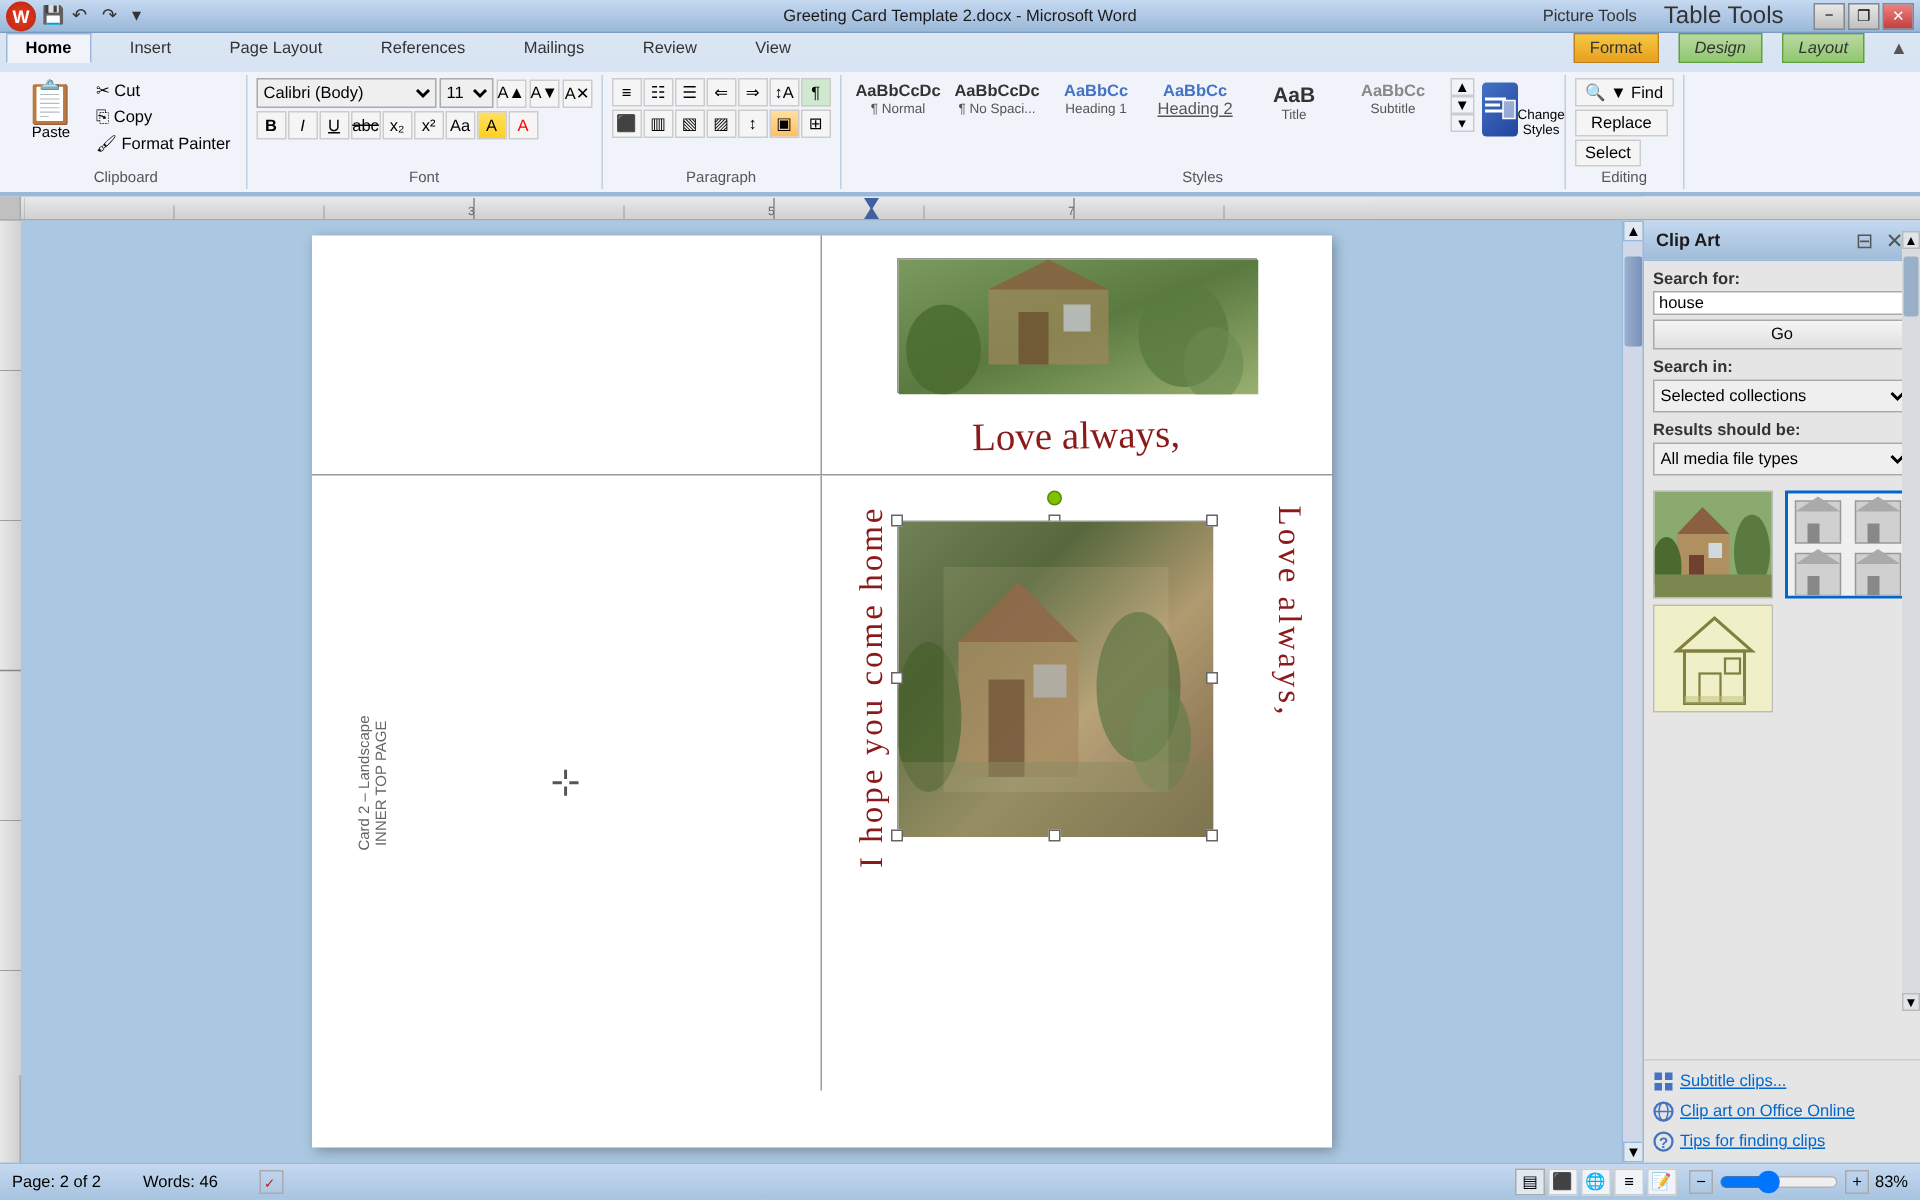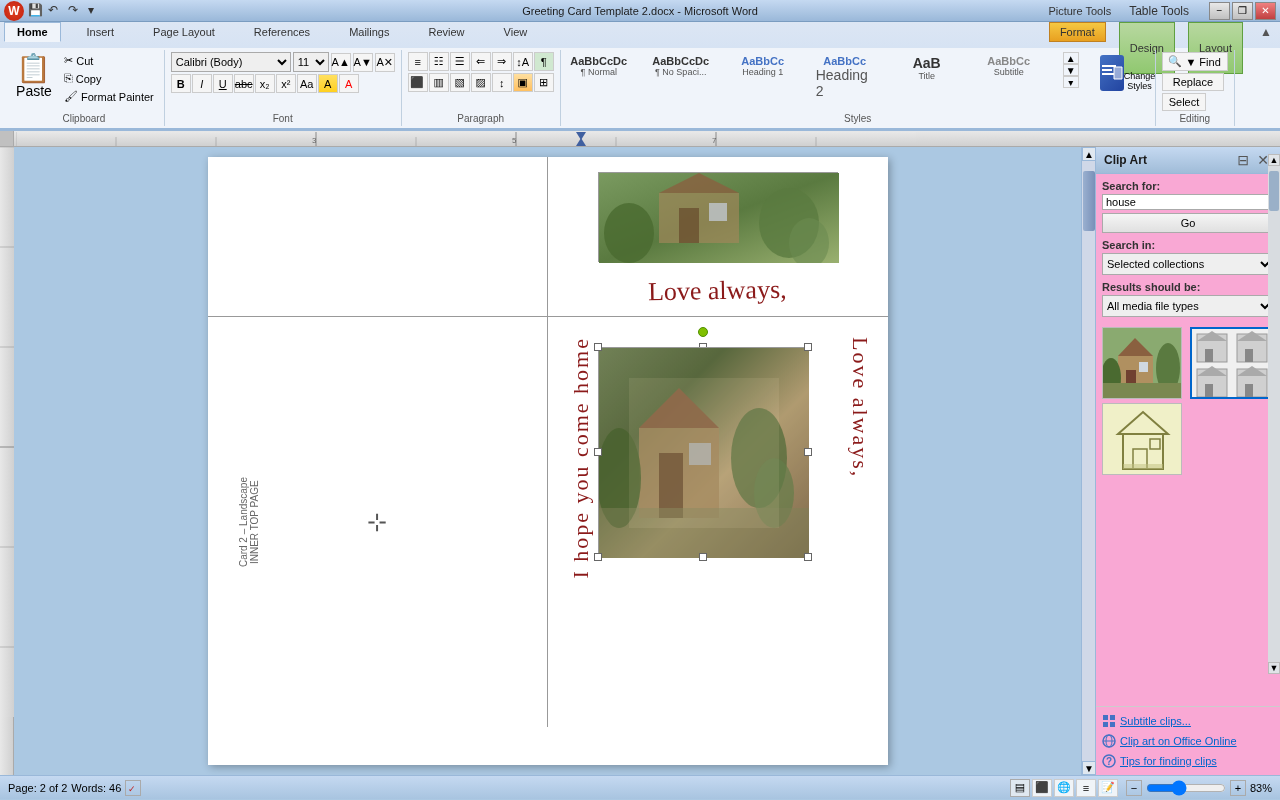--- a/index.html
+++ b/index.html
@@ -23,31 +23,31 @@
     .quick-access-btn { width: 16px; height: 16px; background: none; border: none; cursor: pointer; font-size: 12px; color: #333; }
 
     
     #ribbon { background: linear-gradient(to bottom, #dce6f4, #c5d9f1); border-bottom: 1px solid #9ab8d9; }
 
     
     #tab-bar { display: flex; align-items: flex-start; height: 26px; padding: 0 4px; gap: 13px; }
     .ribbon-tab { padding: 3px 12px; font-size: 11px; cursor: pointer; border: 1px solid transparent; border-bottom: none; color: #333; }
     .ribbon-tab.active { background: #f0f4fa; border-color: #9ab8d9; border-bottom: 1px solid #f0f4fa; color: #000; font-weight: bold; }
     .ribbon-tab-special { background: linear-gradient(to bottom, #f5c842, #e8a020); border: 1px solid #c08020; padding: 3px 10px; font-size: 11px; color: #333; }
-    .ribbon-tab-special2 { background: linear-gradient(to bottom, #b8d8a0, #90c870); border: 1px solid #60a040; padding: 19px 10px; font-size: 11px; color: #333; }
+    .ribbon-tab-special2 { background: linear-gradient(to bottom, #b8d8a0, #90c870); border: 1px solid #60a040; padding: 3px 10px; font-size: 11px; color: #333; font-style: italic; }
 
     
     #ribbon-content { background: #f0f4fa; border-bottom: 2px solid #9ab8d9; padding: 2px 4px; display: flex; gap: 0; min-height: 80px; }
     .ribbon-group { display: flex; flex-direction: column; align-items: center; border-right: 1px solid #c0d0e0; padding: 2px 6px; }
     .ribbon-group-label { font-size: 10px; color: #555; margin-top: auto; padding-top: 2px; }
     .ribbon-group-content { display: flex; gap: 2px; align-items: flex-start; flex: 1; }
 
     .big-btn { display: flex; flex-direction: column; align-items: center; justify-content: center; width: 48px; padding: 2px; cursor: pointer; border: 1px solid transparent; }
     .big-btn-icon { font-size: 28px; line-height: 1; }
-    .big-btn-label { font-size: 14px; text-align: center; }
+    .big-btn-label { font-size: 10px; text-align: center; }
 
     .small-btns { display: flex; flex-direction: column; gap: 1px; }
     .small-btn { display: flex; align-items: center; gap: 3px; padding: 1px 3px; cursor: pointer; font-size: 11px; border: 1px solid transparent; white-space: nowrap; }
 
     
     .font-select { width: 120px; height: 20px; font-size: 11px; border: 1px solid #aaa; }
     .size-select { width: 36px; height: 20px; font-size: 11px; border: 1px solid #aaa; }
     .format-btn-row { display: flex; gap: 1px; }
     .format-btn { width: 20px; height: 19px; font-size: 11px; border: 1px solid #ccc; background: #f5f5f5; cursor: pointer; display: flex; align-items: center; justify-content: center; }
 
@@ -64,21 +64,21 @@
     
     #ruler-v { width: 14px; background: linear-gradient(to right, #e8e8e8, #d0d0d0); border-right: 1px solid #aaa; flex-shrink: 0; }
 
     
     #doc-area { flex: 1; overflow: hidden; background: #abc8e2; position: relative; display: flex; justify-content: center; padding: 10px; }
 
     
     #page { width: 680px; background: white; box-shadow: 2px 2px 8px rgba(0,0,0,0.3); position: relative; min-height: 570px; }
 
     
-    #clip-art-panel { width: 185px; background: #f9a8d4; border-left: 1px solid #9ab8d9; flex-shrink: 0; display: flex; flex-direction: column; }
+    #clip-art-panel { width: 185px; background: #e5e5e5; border-left: 1px solid #9ab8d9; flex-shrink: 0; display: flex; flex-direction: column; }
     #clip-art-header { background: linear-gradient(to bottom, #c5d9f1, #a0bcd8); padding: 4px 8px; display: flex; justify-content: space-between; align-items: center; border-bottom: 1px solid #9ab8d9; }
     #clip-art-title { font-size: 12px; font-weight: bold; color: #1a1a1a; }
     .panel-btn { width: 18px; height: 18px; background: none; border: none; cursor: pointer; font-size: 14px; color: #555; display: flex; align-items: center; justify-content: center; }
 
     #clip-art-body { padding: 6px; flex: 1; overflow: hidden; }
     .ca-label { font-size: 11px; color: #333; margin-bottom: 2px; font-weight: bold; }
     .ca-search-row { display: flex; gap: 3px; margin-bottom: 6px; flex-direction: column; }
     .ca-search-input { flex: 1; height: 20px; border: 1px solid #aaa; padding: 1px 3px; font-size: 11px; }
     .ca-go-btn { padding: 0 6px; height: 20px; font-size: 11px; border: 1px solid #aaa; background: linear-gradient(to bottom, #f5f5f5, #e0e0e0); cursor: pointer; }
     .ca-select { width: 100%; height: 22px; font-size: 11px; border: 1px solid #aaa; margin-bottom: 6px; }
@@ -86,21 +86,21 @@
     
     .ca-thumbs { display: grid; grid-template-columns: 1fr 1fr; gap: 4px; margin-top: 4px; }
     .ca-thumb { width: 80px; height: 72px; border: 1px solid #bbb; background: #e8e8e8; cursor: pointer; overflow: hidden; position: relative; }
     .ca-thumb.selected { border: 2px solid #0066cc; }
 
     
     .ca-links { margin-top: auto; padding: 4px 6px; border-top: 1px solid #ccc; }
 
     
     #status-bar { height: 24px; background: linear-gradient(to bottom, #c5d9f1, #a8c4e0); border-top: 1px solid #9ab8d9; display: flex; align-items: center; padding: 0 8px; gap: 16px; font-size: 11px; }
-    #status-left { display: flex; align-items: center; gap: 4px; }
+    #status-left { display: flex; align-items: center; gap: 28px; }
     #status-right { margin-left: auto; display: flex; align-items: center; gap: 8px; }
     .status-zoom { display: flex; align-items: center; gap: 4px; }
     .zoom-slider { width: 80px; height: 10px; }
 
     
     .page-top { height: 160px; border-bottom: 1px solid #999; display: flex; }
     .page-top-left { width: 340px; border-right: 1px solid #999; }
     .page-top-right { flex: 1; display: flex; flex-direction: column; align-items: center; justify-content: flex-end; padding-bottom: 10px; }
     .love-always { font-family: 'Times New Roman', cursive; font-size: 28px; color: #8b1a1a; transform: rotate(-2deg); margin-top: 10px; }
 
@@ -143,21 +143,21 @@
     <div style="width:20px;height:20px;background:radial-gradient(circle,#e04020,#c02010);border-radius:50%;display:flex;align-items:center;justify-content:center;color:white;font-size:12px;font-weight:bold;">W</div>
     <div class="quick-access-btn">💾</div>
     <div class="quick-access-btn">↶</div>
     <div class="quick-access-btn">↷</div>
     <div class="quick-access-btn">▾</div>
   </div>
   <div id="titlebar-center">Greeting Card Template 2.docx - Microsoft Word</div>
   <div id="titlebar-right">
     <div style="display:flex;gap:2px;align-items:center;margin-right:10px;">
       <span style="font-size:11px;color:#333;padding:0 8px;">Picture Tools</span>
-      <span style="font-size:12px;color:#333;padding:0 8px;">Table Tools</span>
+      <span style="font-size:16px;color:#333;padding:0 8px;">Table Tools</span>
     </div>
     <div class="title-btn">−</div>
     <div class="title-btn">❐</div>
     <div class="title-btn title-btn-close">✕</div>
   </div>
 </div>
 
 <div id="ribbon">
   <div id="tab-bar">
     <div class="ribbon-tab active">Home</div>
@@ -248,36 +248,36 @@
           <div class="format-btn">▨</div>
           <div class="format-btn">↕</div>
           <div class="format-btn" style="background:linear-gradient(to bottom,#ffe0a0,#ffc060);">▣</div>
           <div class="format-btn">⊞</div>
         </div>
       </div>
       <div class="ribbon-group-label">Paragraph</div>
     </div>
 
     <div class="ribbon-group" style="min-width:360px;">
-      <div class="ribbon-group-content" style="flex-wrap:wrap;gap:18px;align-items:flex-start;">
+      <div class="ribbon-group-content" style="flex-wrap:wrap;gap:2px;align-items:flex-start;">
         <div class="style-item">
           <div class="style-sample" style="font-size:11px;">AaBbCcDc</div>
           <div style="font-size:9px;color:#555;">¶ Normal</div>
         </div>
         <div class="style-item">
           <div class="style-sample" style="font-size:11px;">AaBbCcDc</div>
           <div style="font-size:9px;color:#555;">¶ No Spaci...</div>
         </div>
         <div class="style-item">
           <div class="style-sample" style="font-size:11px;color:#4472c4;">AaBbCc</div>
           <div style="font-size:9px;color:#555;text-align:right;">Heading 1</div>
         </div>
         <div class="style-item">
           <div class="style-sample" style="font-size:11px;color:#4472c4;">AaBbCc</div>
-          <div style="font-size:14px;color:#555;">Heading 2</div>
+          <div style="font-size:11px;color:#555;text-decoration:underline;">Heading 2</div>
         </div>
         <div class="style-item">
           <div class="style-sample" style="font-size:14px;font-weight:bold;">AaB</div>
           <div style="font-size:9px;color:#555;">Title</div>
         </div>
         <div class="style-item">
           <div class="style-sample" style="font-size:11px;color:#888;">AaBbCc</div>
           <div style="font-size:9px;color:#555;">Subtitle</div>
         </div>
         <div style="display:flex;flex-direction:column;align-items:center;margin-left:4px;">

